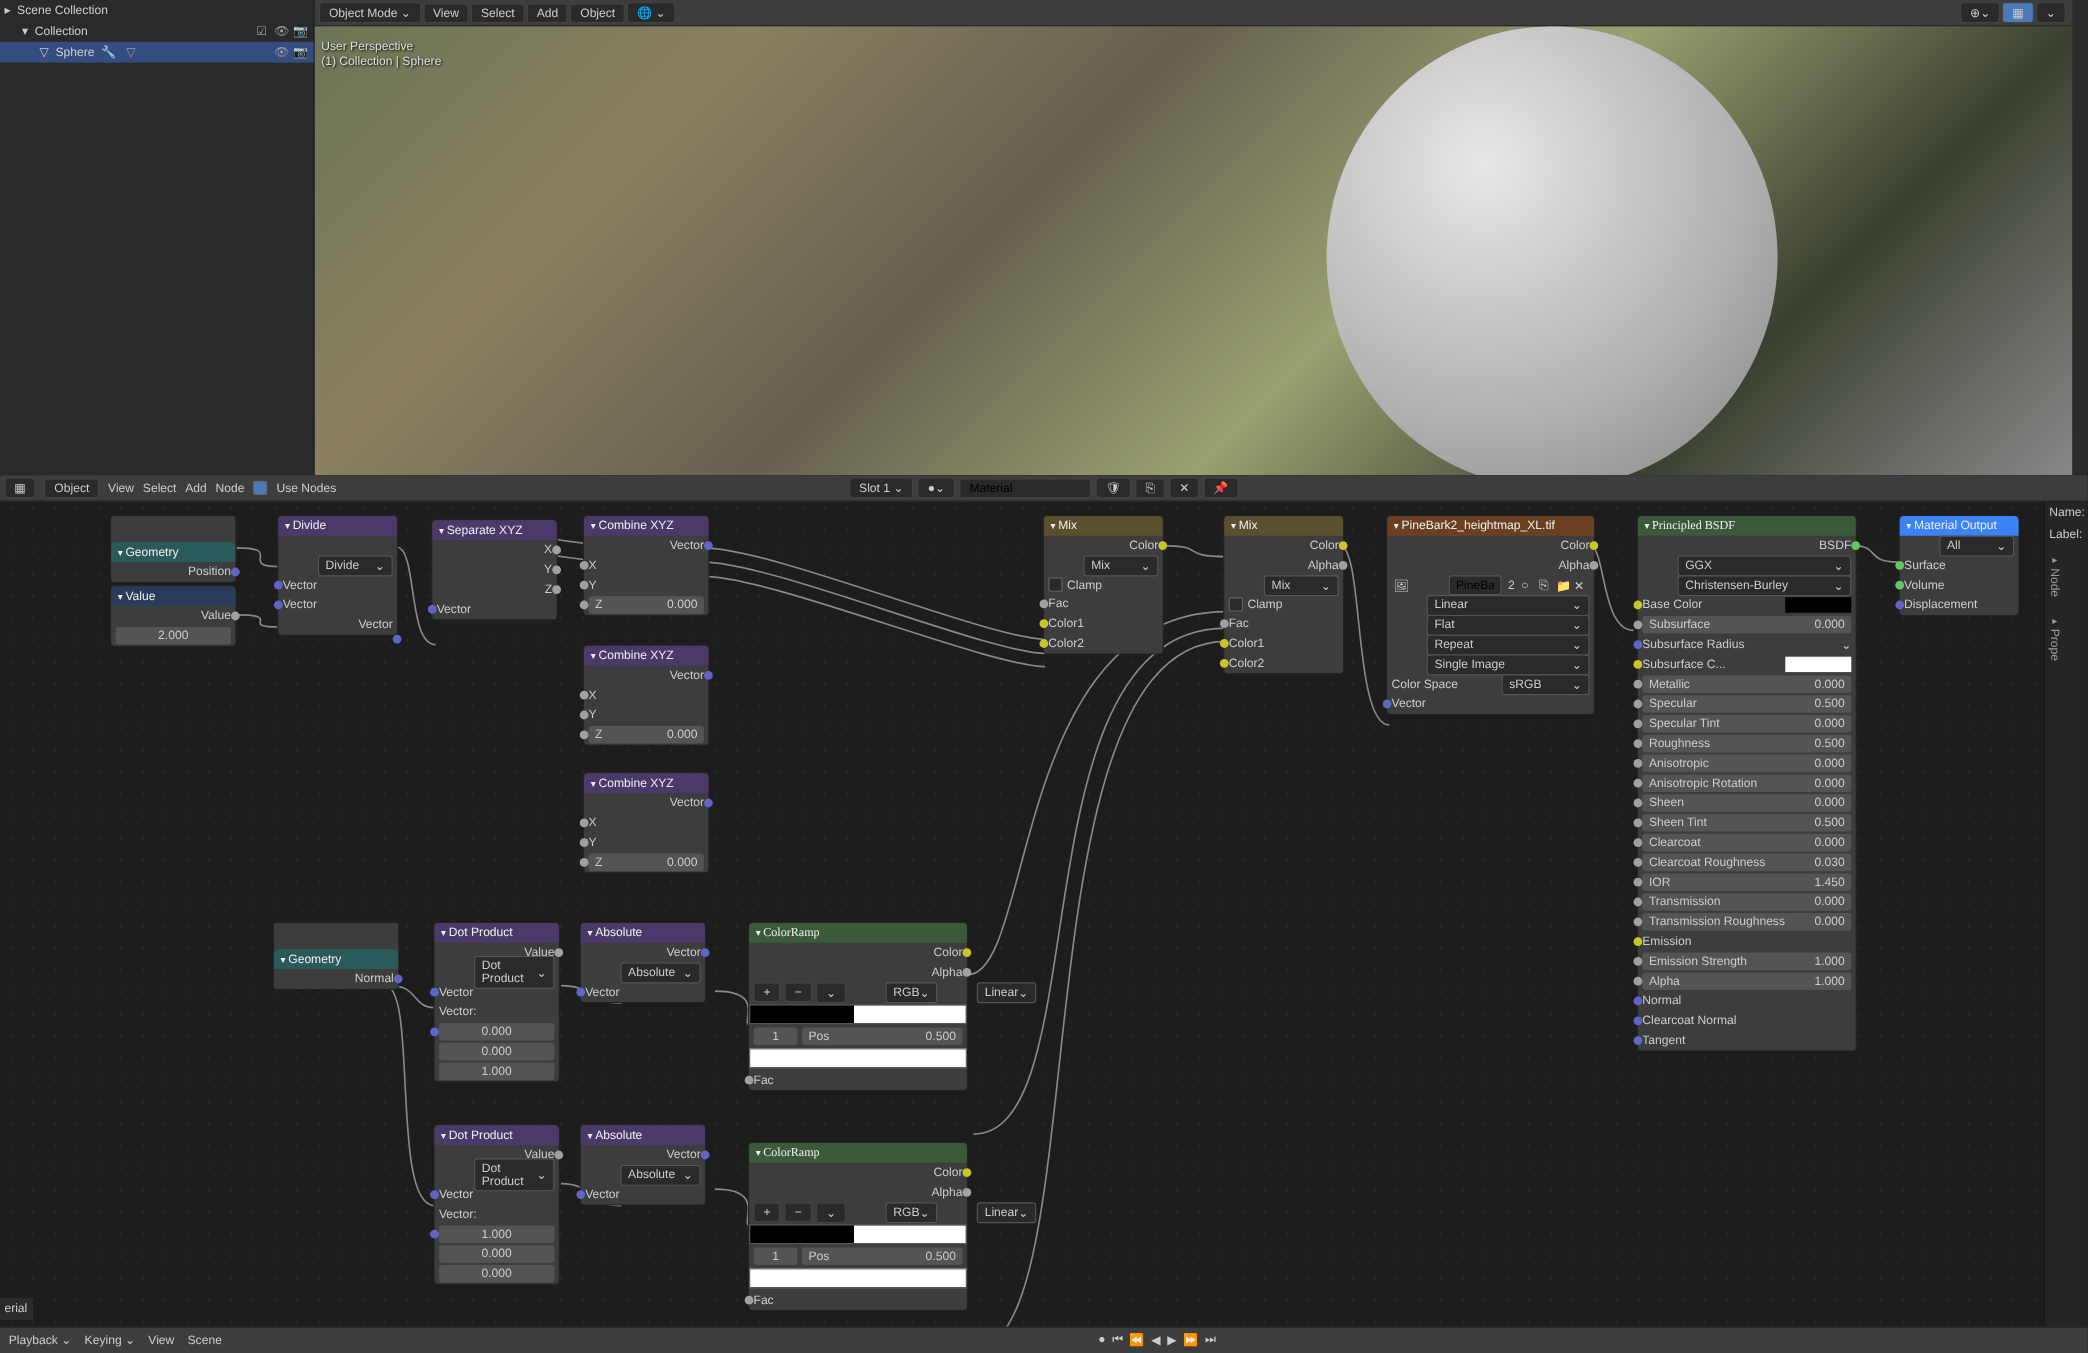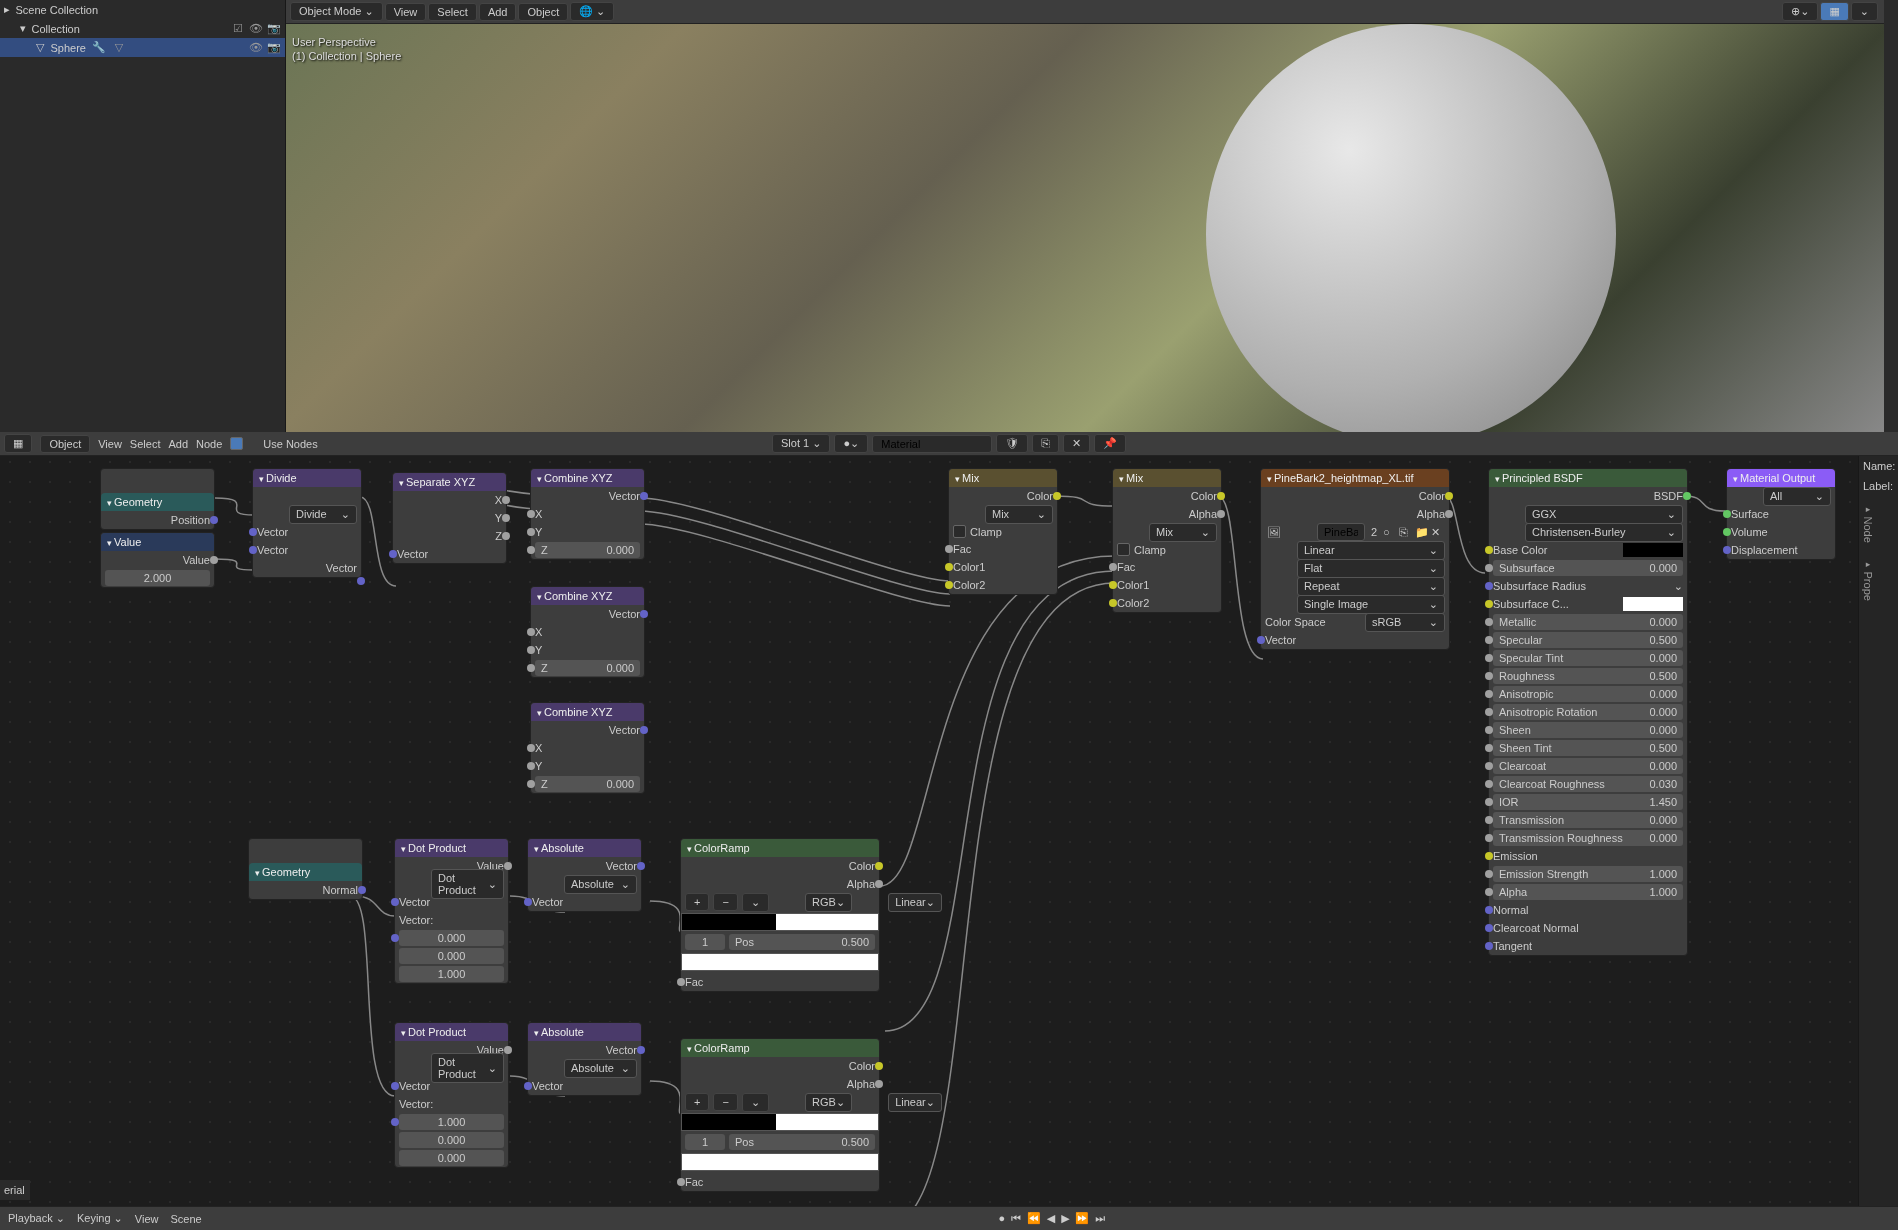--- a/index.html
+++ b/index.html
@@ -21,36 +21,36 @@
 .viewport-image { position: relative; width: 100%; height: calc(100% - 24px); background: linear-gradient(135deg, #6b7555 0%, #8a8060 20%, #656050 40%, #9aa070 60%, #3a4030 80%, #888 100%); }
 .sphere { position: absolute; left: 920px; top: 0; width: 410px; height: 420px; border-radius: 50%; background: radial-gradient(circle at 35% 30%, #e8e8e8, #b0b0b0 60%, #808080); }
 .viewport-overlay { position: absolute; left: 6px; top: 36px; color: #ddd; text-shadow: 1px 1px 2px #000; }
 .viewport-overlay div { margin-bottom: 2px; }
 .viewport-topright { position: absolute; right: 6px; top: 2px; display: flex; gap: 2px; }
 
 
 .node-editor { position: absolute; left: 0; top: 432px; width: 1898px; height: 798px; background: #1d1d1d; background-image: radial-gradient(circle, #2a2a2a 1px, transparent 1px); background-size: 20px 20px; }
 .node-header { height: 24px; background: #3d3d3d; border-bottom: 1px solid #222; display: flex; align-items: center; padding: 0 4px; gap: 8px; }
 .node-header-center { position: absolute; left: 50%; transform: translateX(-50%); display: flex; gap: 4px; align-items: center; }
-.use-nodes-cb { display: flex; align-items: center; gap: 20px; }
+.use-nodes-cb { display: flex; align-items: center; gap: 8px; }
 
 
 .side-panel { position: absolute; right: 0; top: 24px; width: 40px; height: 100%; background: #252525; border-left: 1px solid #181818; }
 .side-tab { writing-mode: vertical-rl; padding: 8px 3px; color: #999; cursor: pointer; }
 
 
 .node { position: absolute; background: #3d3d3d; border: 1px solid #222; border-radius: 4px; min-width: 110px; }
 .node-title { padding: 3px 6px; color: #eee; border-radius: 4px 4px 0 0; font-size: 11px; }
 .tc-teal { background: #2a5a5a; margin-top: 24px; }
 .tc-blue { background: #2a3a5a; }
 .tc-purple { background: #4a3a6a; }
 .tc-yellow { background: #5a5030; }
 .tc-orange { background: #6a4020; }
-.tc-green { background: #3a5a3a; }
-.tc-red { background: #8b5cf6; }
+.tc-green { background: #3a5a3a; font-family: Liberation Serif, serif; }
+.tc-red { background: #3b82f6; }
 .node-row { display: flex; align-items: center; justify-content: space-between; padding: 2px 4px; height: 18px; position: relative; }
 .socket { width: 8px; height: 8px; border-radius: 50%; position: absolute; }
 .socket.out { right: -4px; }
 .socket.in { left: -4px; }
 .sc-vector { background: #6363c7; }
 .sc-value { background: #a0a0a0; }
 .sc-color { background: #c7c729; }
 .sc-shader { background: #63c763; }
 .ndrop { background: #2a2a2a; border: 1px solid #555; border-radius: 3px; padding: 2px 6px; width: 100%; display: flex; justify-content: space-between; align-items: center; margin-left: 32px; }
 .nfield { background: #545454; border-radius: 3px; padding: 2px 6px; display: flex; justify-content: space-between; width: 100%; }

